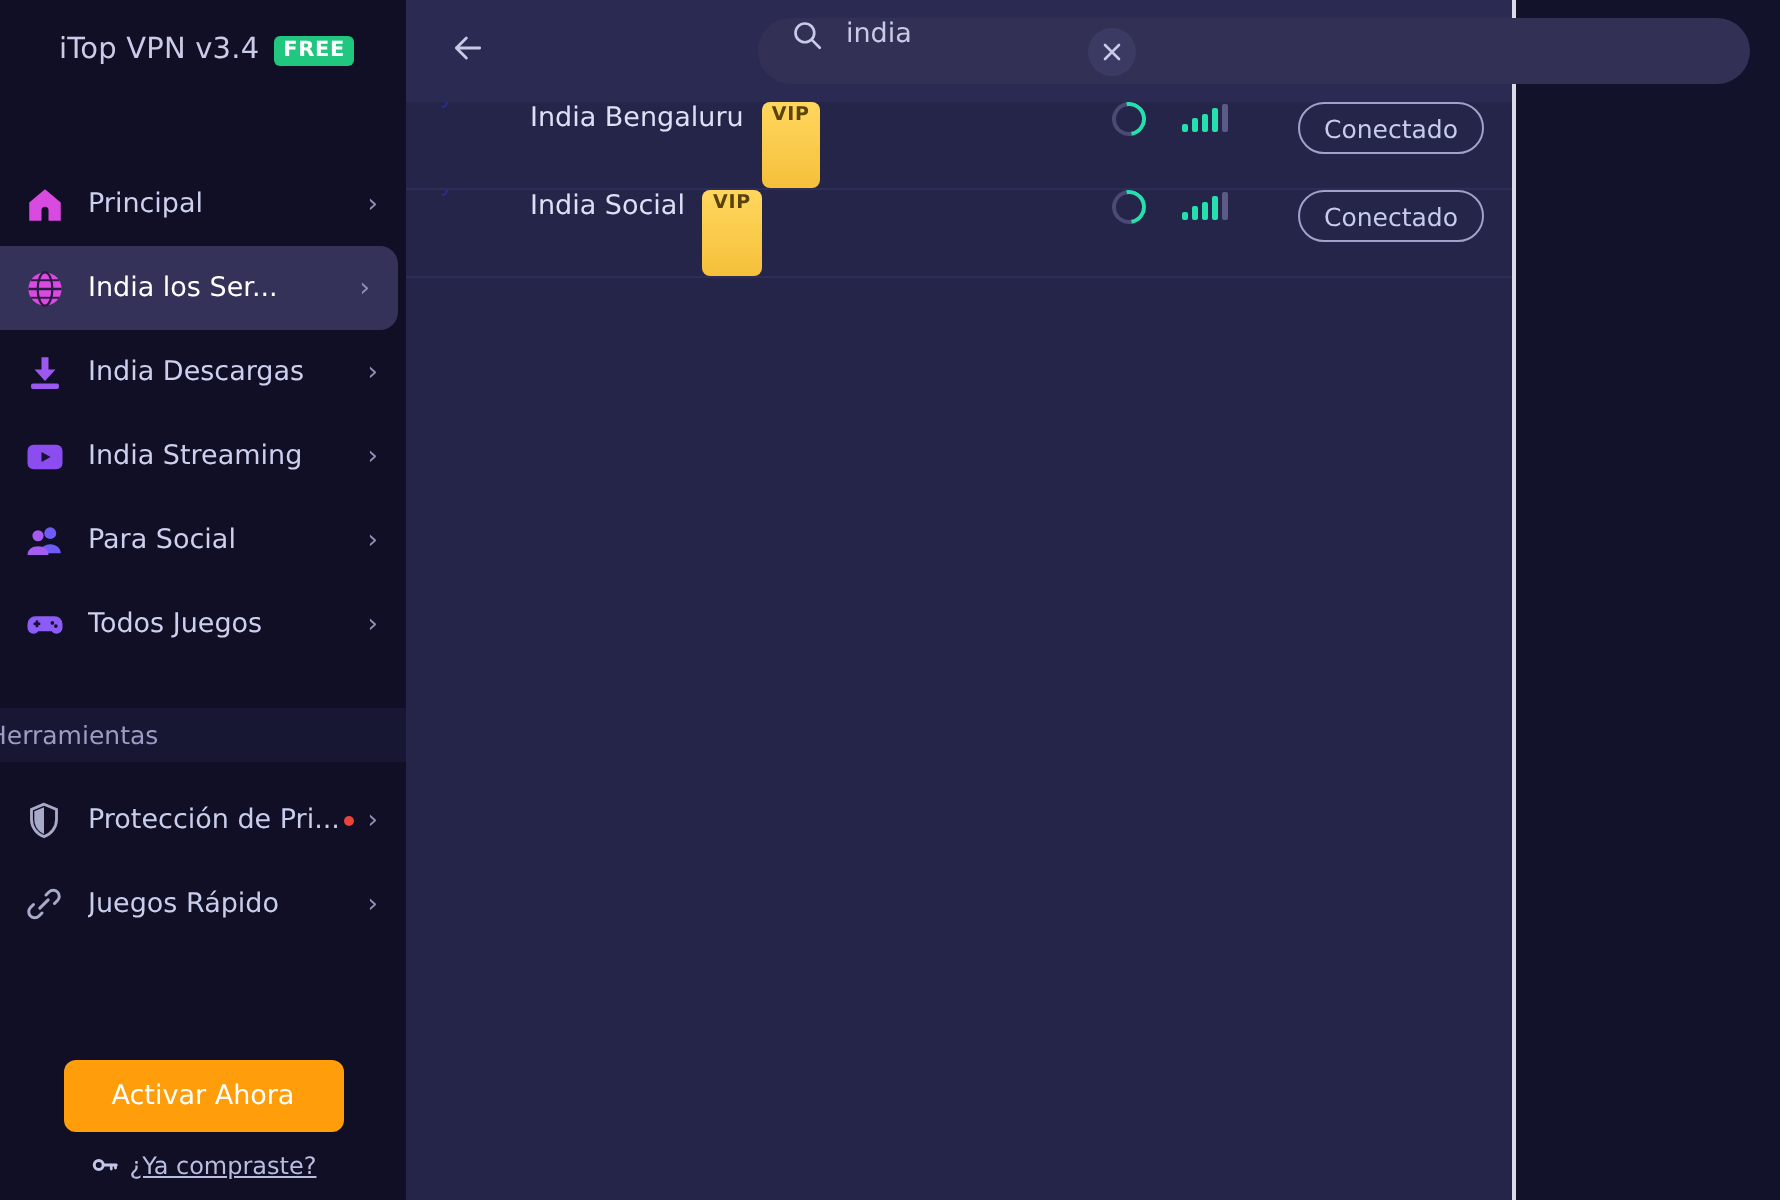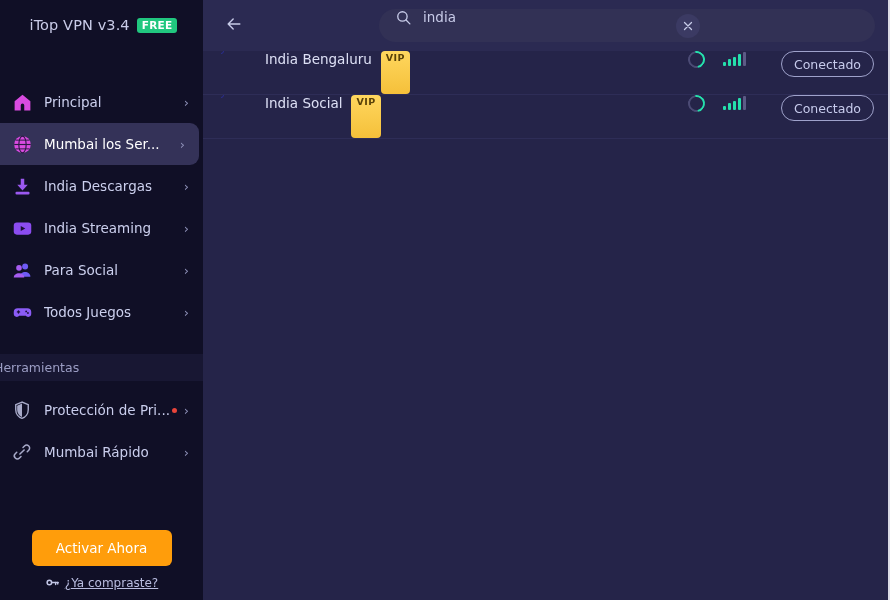--- a/index.html
+++ b/index.html
@@ -10,21 +10,21 @@
     overflow: hidden;
     font-family: "DejaVu Sans", "Liberation Sans", sans-serif;
   }
 
   body {
     background: #12122b;
   }
 
   .app {
     position: relative;
-    width: 890px;
+    width: 758px;
     height: 600px;
     display: flex;
     background: #12122b;
   }
 
   
   .sidebar {
     width: 203px;
     height: 600px;
     background: #100f26;
@@ -365,21 +365,21 @@
       <div class="nav-item active">
         <span class="nav-icon">
           <svg width="21" height="21" viewBox="0 0 24 24">
             <circle cx="12" cy="12" r="9.5" fill="#d94be0"></circle>
             <ellipse cx="12" cy="12" rx="4.2" ry="9.5" fill="none" stroke="#2b1a44" stroke-width="1.3"></ellipse>
             <line x1="2.5" y1="12" x2="21.5" y2="12" stroke="#2b1a44" stroke-width="1.3"></line>
             <line x1="4" y1="7" x2="20" y2="7" stroke="#2b1a44" stroke-width="1.1"></line>
             <line x1="4" y1="17" x2="20" y2="17" stroke="#2b1a44" stroke-width="1.1"></line>
           </svg>
         </span>
-        <span class="nav-label">Mumbai los Ser...</span>
+        <span class="nav-label">India los Ser...</span>
         <span class="nav-chevron">›</span>
       </div>
 
       <div class="nav-item">
         <span class="nav-icon">
           <svg width="21" height="21" viewBox="0 0 24 24">
             <path d="M10 3h4v7h4l-6 6.5L6 10h4z" fill="#9b59f0"></path>
             <rect x="4" y="18" width="16" height="3.2" rx="1.2" fill="#9b59f0"></rect>
           </svg>
         </span>
@@ -446,21 +446,21 @@
       </div>
 
       <div class="nav-item">
         <span class="nav-icon">
           <svg width="20" height="20" viewBox="0 0 24 24">
             <path d="M9.5 14.5 14.5 9.5" stroke="#c3c6e6" stroke-width="1.8" stroke-linecap="round"></path>
             <path d="M13.2 6.6 15 4.8a3.6 3.6 0 0 1 5.1 5.1l-1.8 1.8" fill="none" stroke="#c3c6e6" stroke-width="1.8" stroke-linecap="round"></path>
             <path d="M10.8 17.4 9 19.2a3.6 3.6 0 0 1-5.1-5.1l1.8-1.8" fill="none" stroke="#c3c6e6" stroke-width="1.8" stroke-linecap="round"></path>
           </svg>
         </span>
-        <span class="nav-label">Mumbai Rápido</span>
+        <span class="nav-label">Juegos Rápido</span>
         <span class="nav-chevron">›</span>
       </div>
     </div>
 
     <div class="cta">
       <button class="cta-button">Activar Ahora</button>
       <div class="cta-link">
         <span style="display:flex;align-items:center">
           <svg width="15" height="15" viewBox="0 0 24 24">
             <circle cx="7" cy="12" r="3.6" fill="none" stroke="#c3c6e6" stroke-width="2.4"></circle>

